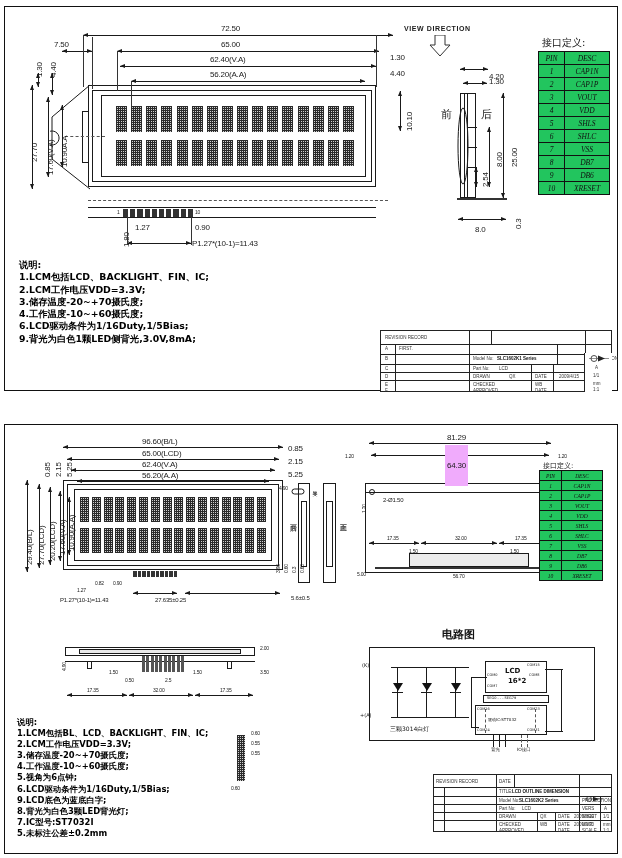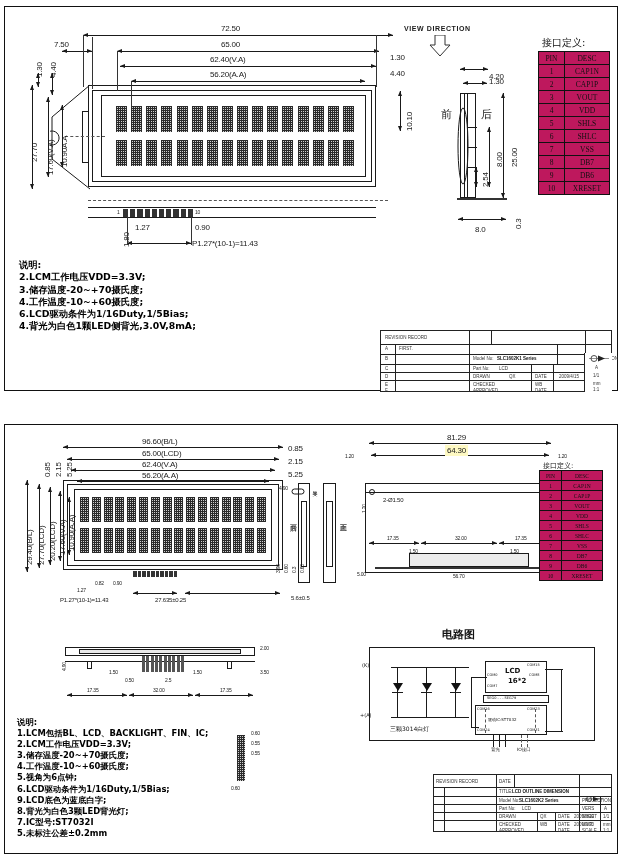--- a/index.html
+++ b/index.html
@@ -81,21 +81,22 @@
     position: absolute;
     font-family: "DejaVu Sans", sans-serif;
     color: #111;
     white-space: nowrap;
   }
   table.pins {
     position: absolute;
     border-collapse: collapse;
     font-family: "Liberation Serif", serif;
     color: #111;
-    background: #be185d;
+    background: #22c55e;
+    font-style: italic;
   }
   table.pins td, table.pins th {
     border: 1px solid #111;
     text-align: center;
     padding: 0;
     font-weight: normal;
   }
 
   
   .notes {
@@ -337,25 +338,26 @@
           </tr>
       <tr>
             <td style="height:13px;">10</td>
             <td>XRESET</td>
           </tr>
     </tbody>
       </table>
 
     <div class="notes" style="left:14px; top:252px; font-size:9.3px;">
       <div>说明:</div>
+      <div>1.LCM包括LCD、BACKLIGHT、FIN、IC;</div>
       <div>2.LCM工作电压VDD=3.3V;</div>
       <div>3.储存温度-20~+70摄氏度;</div>
       <div>4.工作温度-10~+60摄氏度;</div>
       <div>6.LCD驱动条件为1/16Duty,1/5Bias;</div>
-      <div>4.背光为白色1颗LED侧背光,3.0V,8mA;</div>
+      <div>9.背光为白色1颗LED侧背光,3.0V,8mA;</div>
     </div>
 
     <div class="tb" style="left:375px; top:323px; width:232px; height:62px;">
       <div class="r" style="top:13px;"></div>
       <div class="r" style="top:23px;"></div>
       <div class="r" style="top:33px;"></div>
       <div class="r" style="top:41px;"></div>
       <div class="r" style="top:49px;"></div>
       <div class="c" style="left:14px; top:13px;"></div>
       <div class="c" style="left:88px;"></div>
@@ -524,21 +526,21 @@
     </svg>
     <svg style="position:absolute;left:538px;top:62px;width:10px;height:10px;">
       <circle cx="5" cy="5" r="2.5" fill="none" stroke="#1a1a1a" stroke-width="1"></circle>
     </svg>
     <div class="box" style="left:404px; top:128px; width:120px; height:14px; background:#ececec;"></div>
     <div class="ln hl" style="left:370px; top:142px; width:170px; height:2px; background:#333;"></div>
 
     <div class="dimline" style="left:364px; top:18px; width:182px;"></div>
     <div class="dim dim-h" style="left:440px; top:8px; background:#fff; padding:0 2px;">81.29</div>
     <div class="dimline" style="left:366px; top:30px; width:178px;"></div>
-    <div class="dim dim-h" style="left:440px; top:20px; background:#fef9c3; padding:1px 2px;">64.30</div>
+    <div class="dim dim-h" style="left:440px; top:20px; background:#f0abfc; padding:16px 2px;">64.30</div>
     <div class="dim tiny" style="left:378px; top:72px;">2-Ø1.50</div>
     <div class="dim xtiny" style="left:340px; top:28px;">1.20</div>
     <div class="dim xtiny" style="left:553px; top:28px;">1.20</div>
     <div class="dim dim-v xtiny" style="left:356px; top:88px;">1.20</div>
     <div class="dim dim-v xtiny" style="left:556px; top:88px;">1.20</div>
 
     <div class="dim xtiny" style="left:382px; top:110px;">17.35</div>
     <div class="dim xtiny" style="left:450px; top:110px;">32.00</div>
     <div class="dim xtiny" style="left:510px; top:110px;">17.35</div>
     <div class="dimline" style="left:364px; top:118px; width:50px;"></div>

